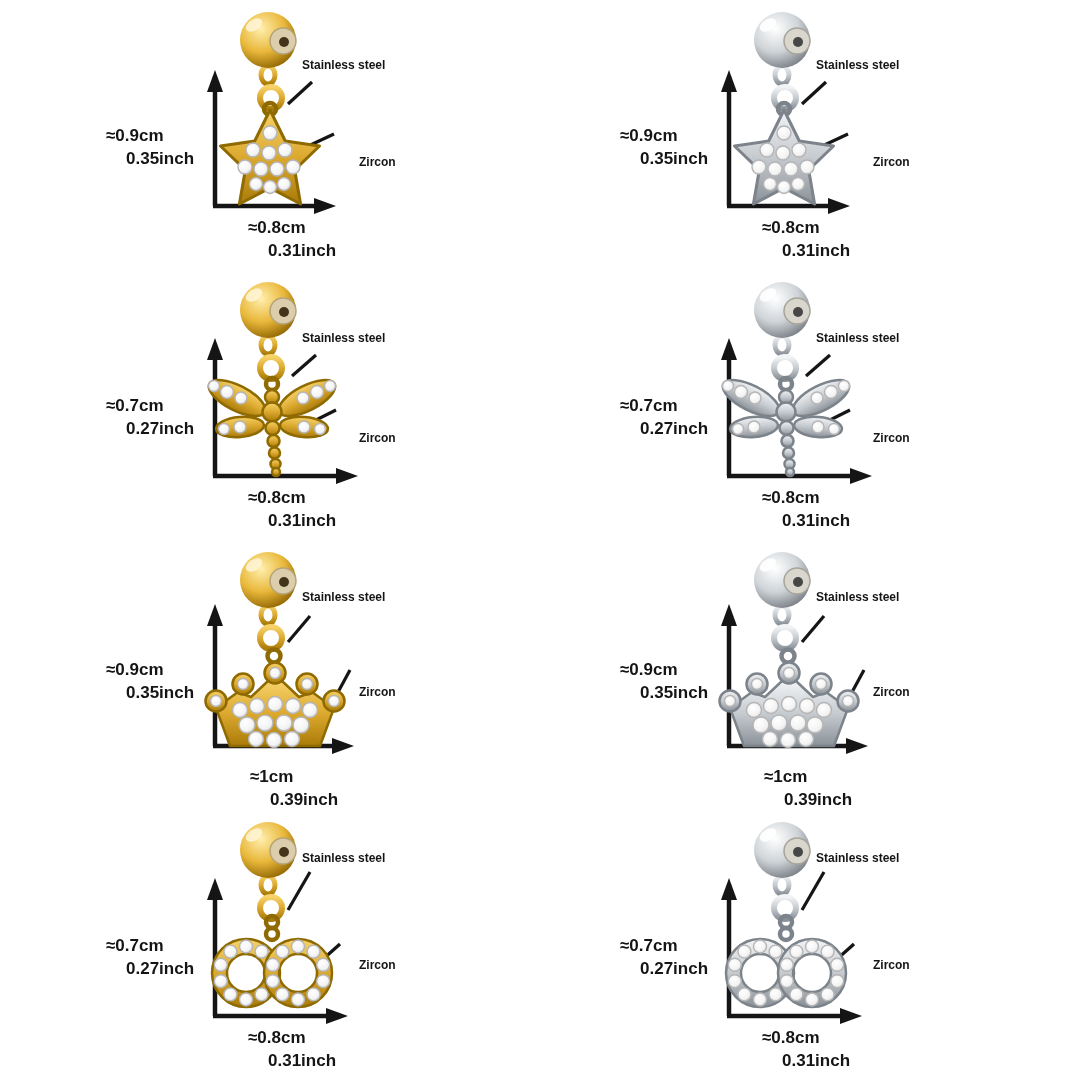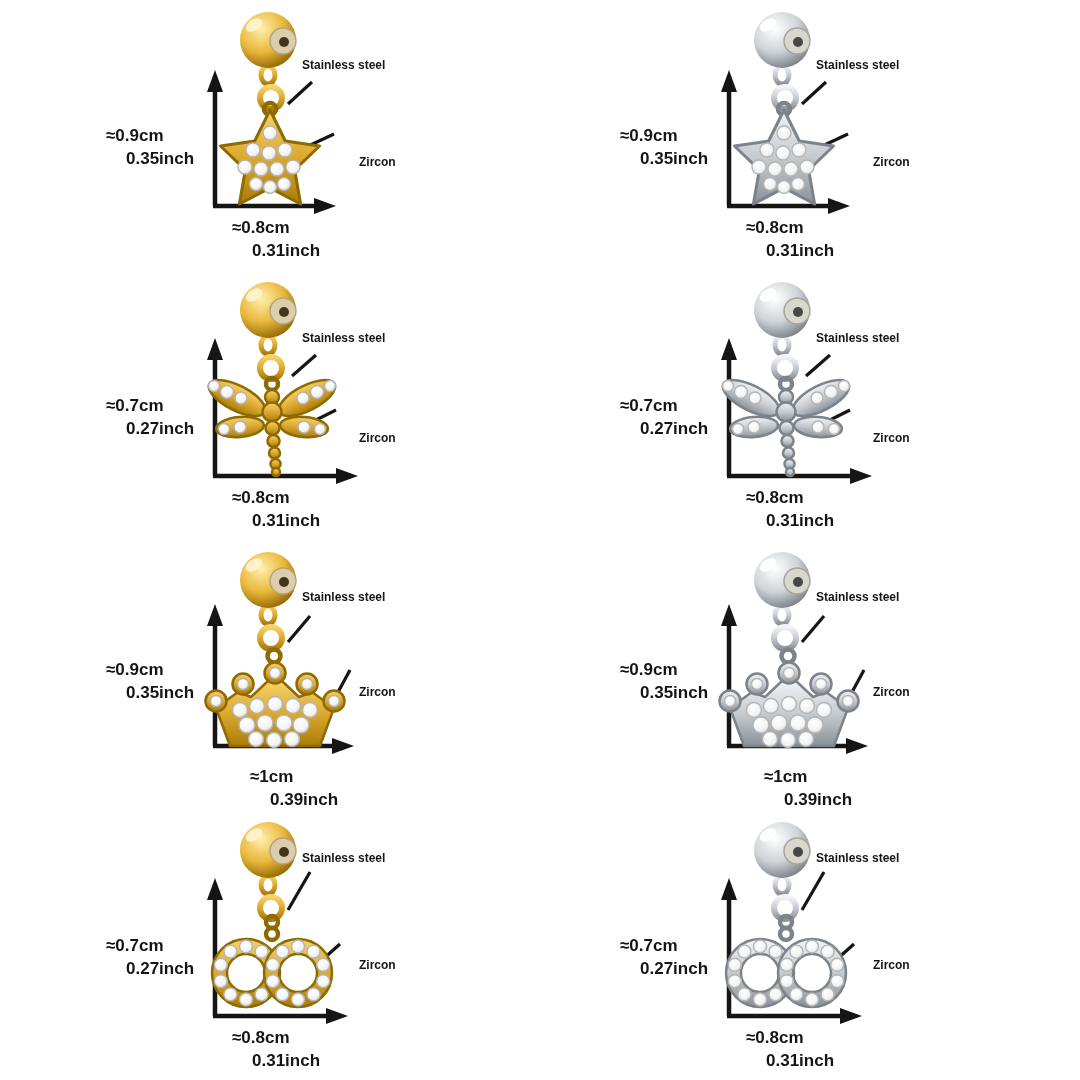--- a/index.html
+++ b/index.html
@@ -13,21 +13,21 @@
   .pointer{stroke:#151515;stroke-width:3.2;fill:none;}
   .lbl{position:absolute;font-weight:bold;font-size:12px;white-space:nowrap;color:#151515;}
   .material{left:302px;top:58px;}
   .stone{left:359px;top:119px;margin-top:36px;}
   .r2 .material{top:61px}  .r3 .material{top:50px}  .r4 .material{top:41px}
   .r2 .stone{top:125px}    .r3 .stone{top:109px}    .r4 .stone{top:112px}
   .dim{position:absolute;font-weight:bold;font-size:17px;line-height:23px;white-space:nowrap;color:#151515;}
   .dim .l2{margin-left:20px;}
   .height{left:106px;top:124px;}
   .r3 .height{top:118px;}
-  .width{left:232px;top:216px;}
+  .width{left:248px;top:216px;}
   .r3 .width{left:250px;top:225px;}
 </style>
 </head>
 <body>
 
 <svg width="0" height="0" style="position:absolute" aria-hidden="true">
   <defs>
     <radialGradient id="gBeadGold" cx="38%" cy="30%" r="75%">
       <stop offset="0%" stop-color="#FFEFAF"></stop>
         <stop offset="55%" stop-color="#E9B83B"></stop>

